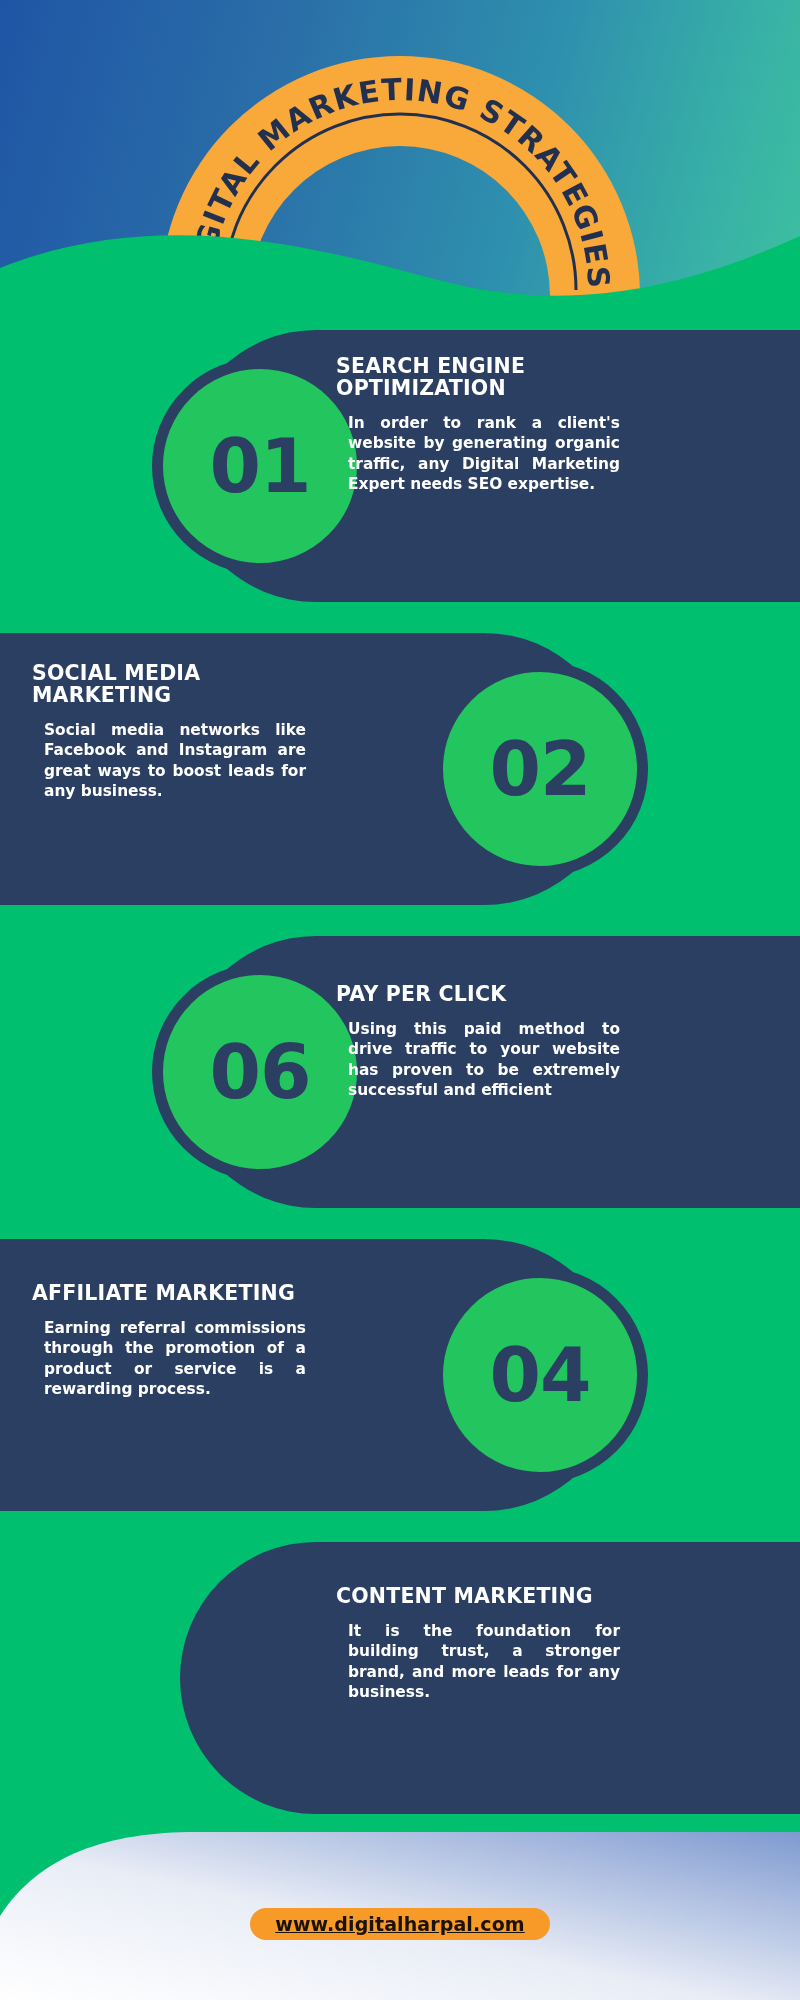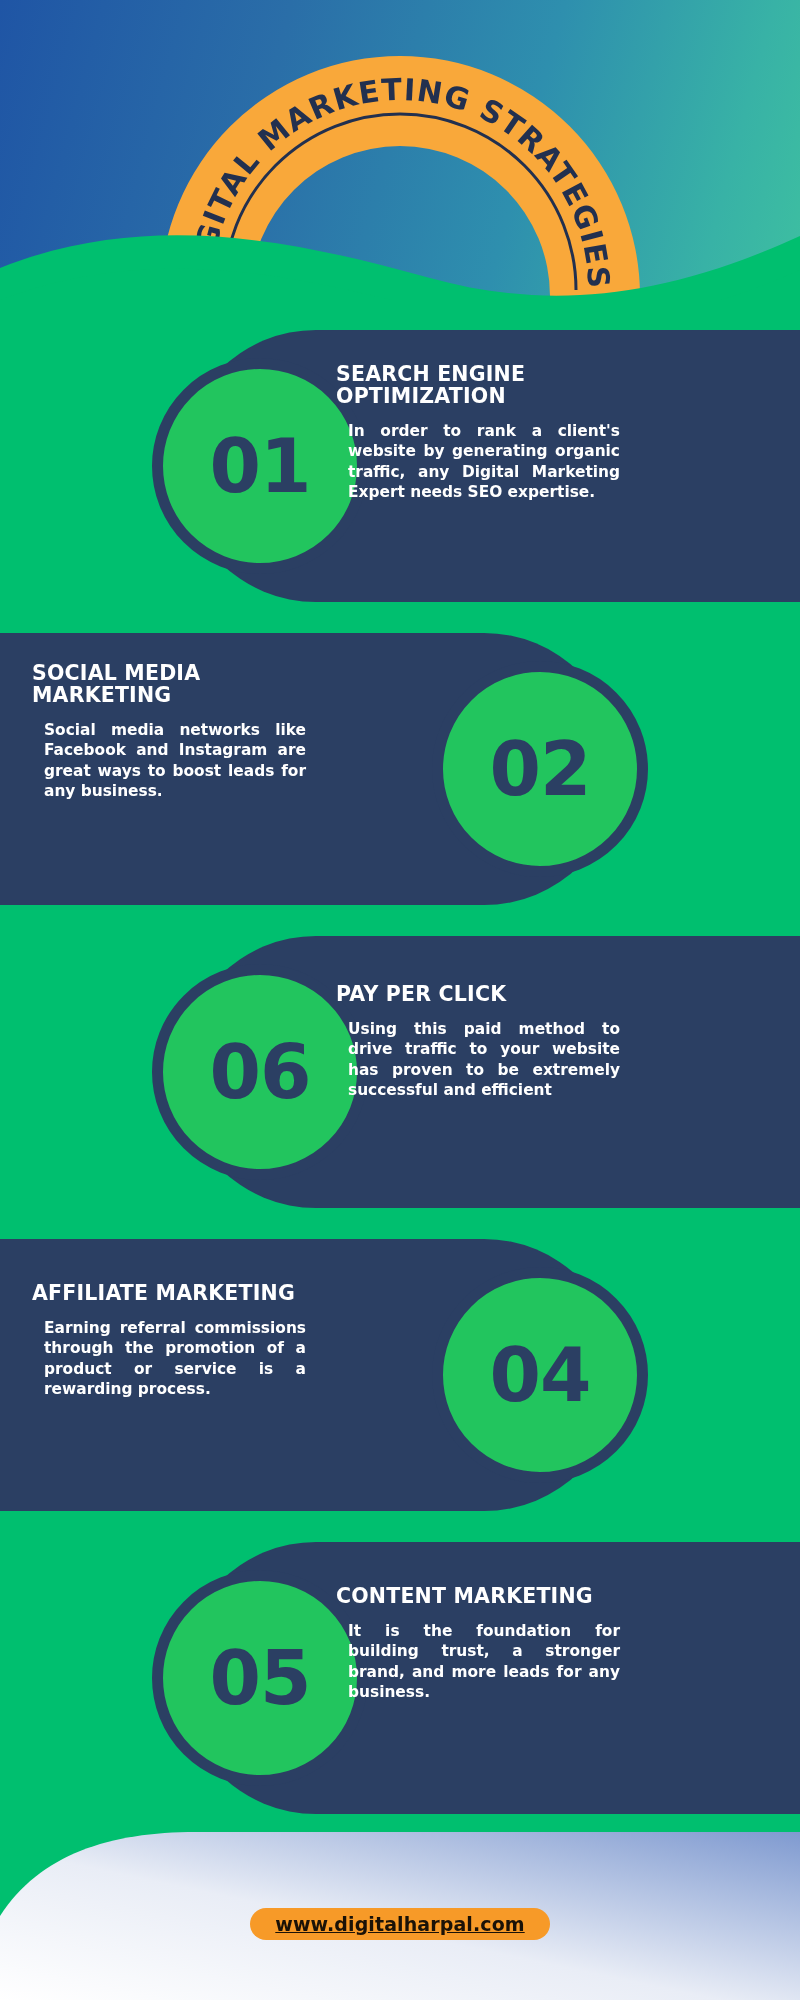--- a/index.html
+++ b/index.html
@@ -84,21 +84,21 @@
     <svg class="header-wave" viewBox="0 0 800 290" preserveAspectRatio="none">
       <path d="M0,118 C150,58 300,92 430,128 C545,160 660,150 800,86 L800,290 L0,290 Z" fill="#00bf6f"></path>
       <path d="M0,150 C150,92 300,126 430,160 C545,190 660,182 800,120 L800,290 L0,290 Z" fill="#00bf6f"></path>
     </svg>
   </div>
 
   <div class="greenband"></div>
 
   <div class="card right" style="top:330px">
     <div class="circle" style="left:-28px;top:28px">01</div>
-    <div class="txt" style="left:156px;top:34px;width:296px">
+    <div class="txt" style="left:156px;top:26px;width:296px">
       <h3>SEARCH ENGINE OPTIMIZATION</h3>
       <p>In order to rank a client's website by generating organic traffic, any Digital Marketing Expert needs SEO expertise.</p>
     </div>
   </div>
 
   <div class="card left" style="top:633px">
     <div class="circle" style="left:432px;top:28px">02</div>
     <div class="txt" style="left:32px;top:30px;width:286px">
       <h3>SOCIAL MEDIA MARKETING</h3>
       <p>Social media networks like Facebook and Instagram are great ways to boost leads for any business.</p>
@@ -115,21 +115,20 @@
 
   <div class="card left" style="top:1239px">
     <div class="circle" style="left:432px;top:28px">04</div>
     <div class="txt" style="left:32px;top:44px;width:286px">
       <h3>AFFILIATE MARKETING</h3>
       <p>Earning referral commissions through the promotion of a product or service is a rewarding process.</p>
     </div>
   </div>
 
   <div class="card right" style="top:1542px">
-    <div class="circle" style="left:-28px;top:28px">05</div>
     <div class="txt" style="left:156px;top:44px;width:296px">
       <h3>CONTENT MARKETING</h3>
       <p>It is the foundation for building trust, a stronger brand, and more leads for any business.</p>
     </div>
   </div>
 
   <div class="footer">
     <svg class="footer-svg" viewBox="0 0 800 170" preserveAspectRatio="none">
       <defs>
         <linearGradient id="footGrad" x1="0" y1="1" x2="1" y2="0">

